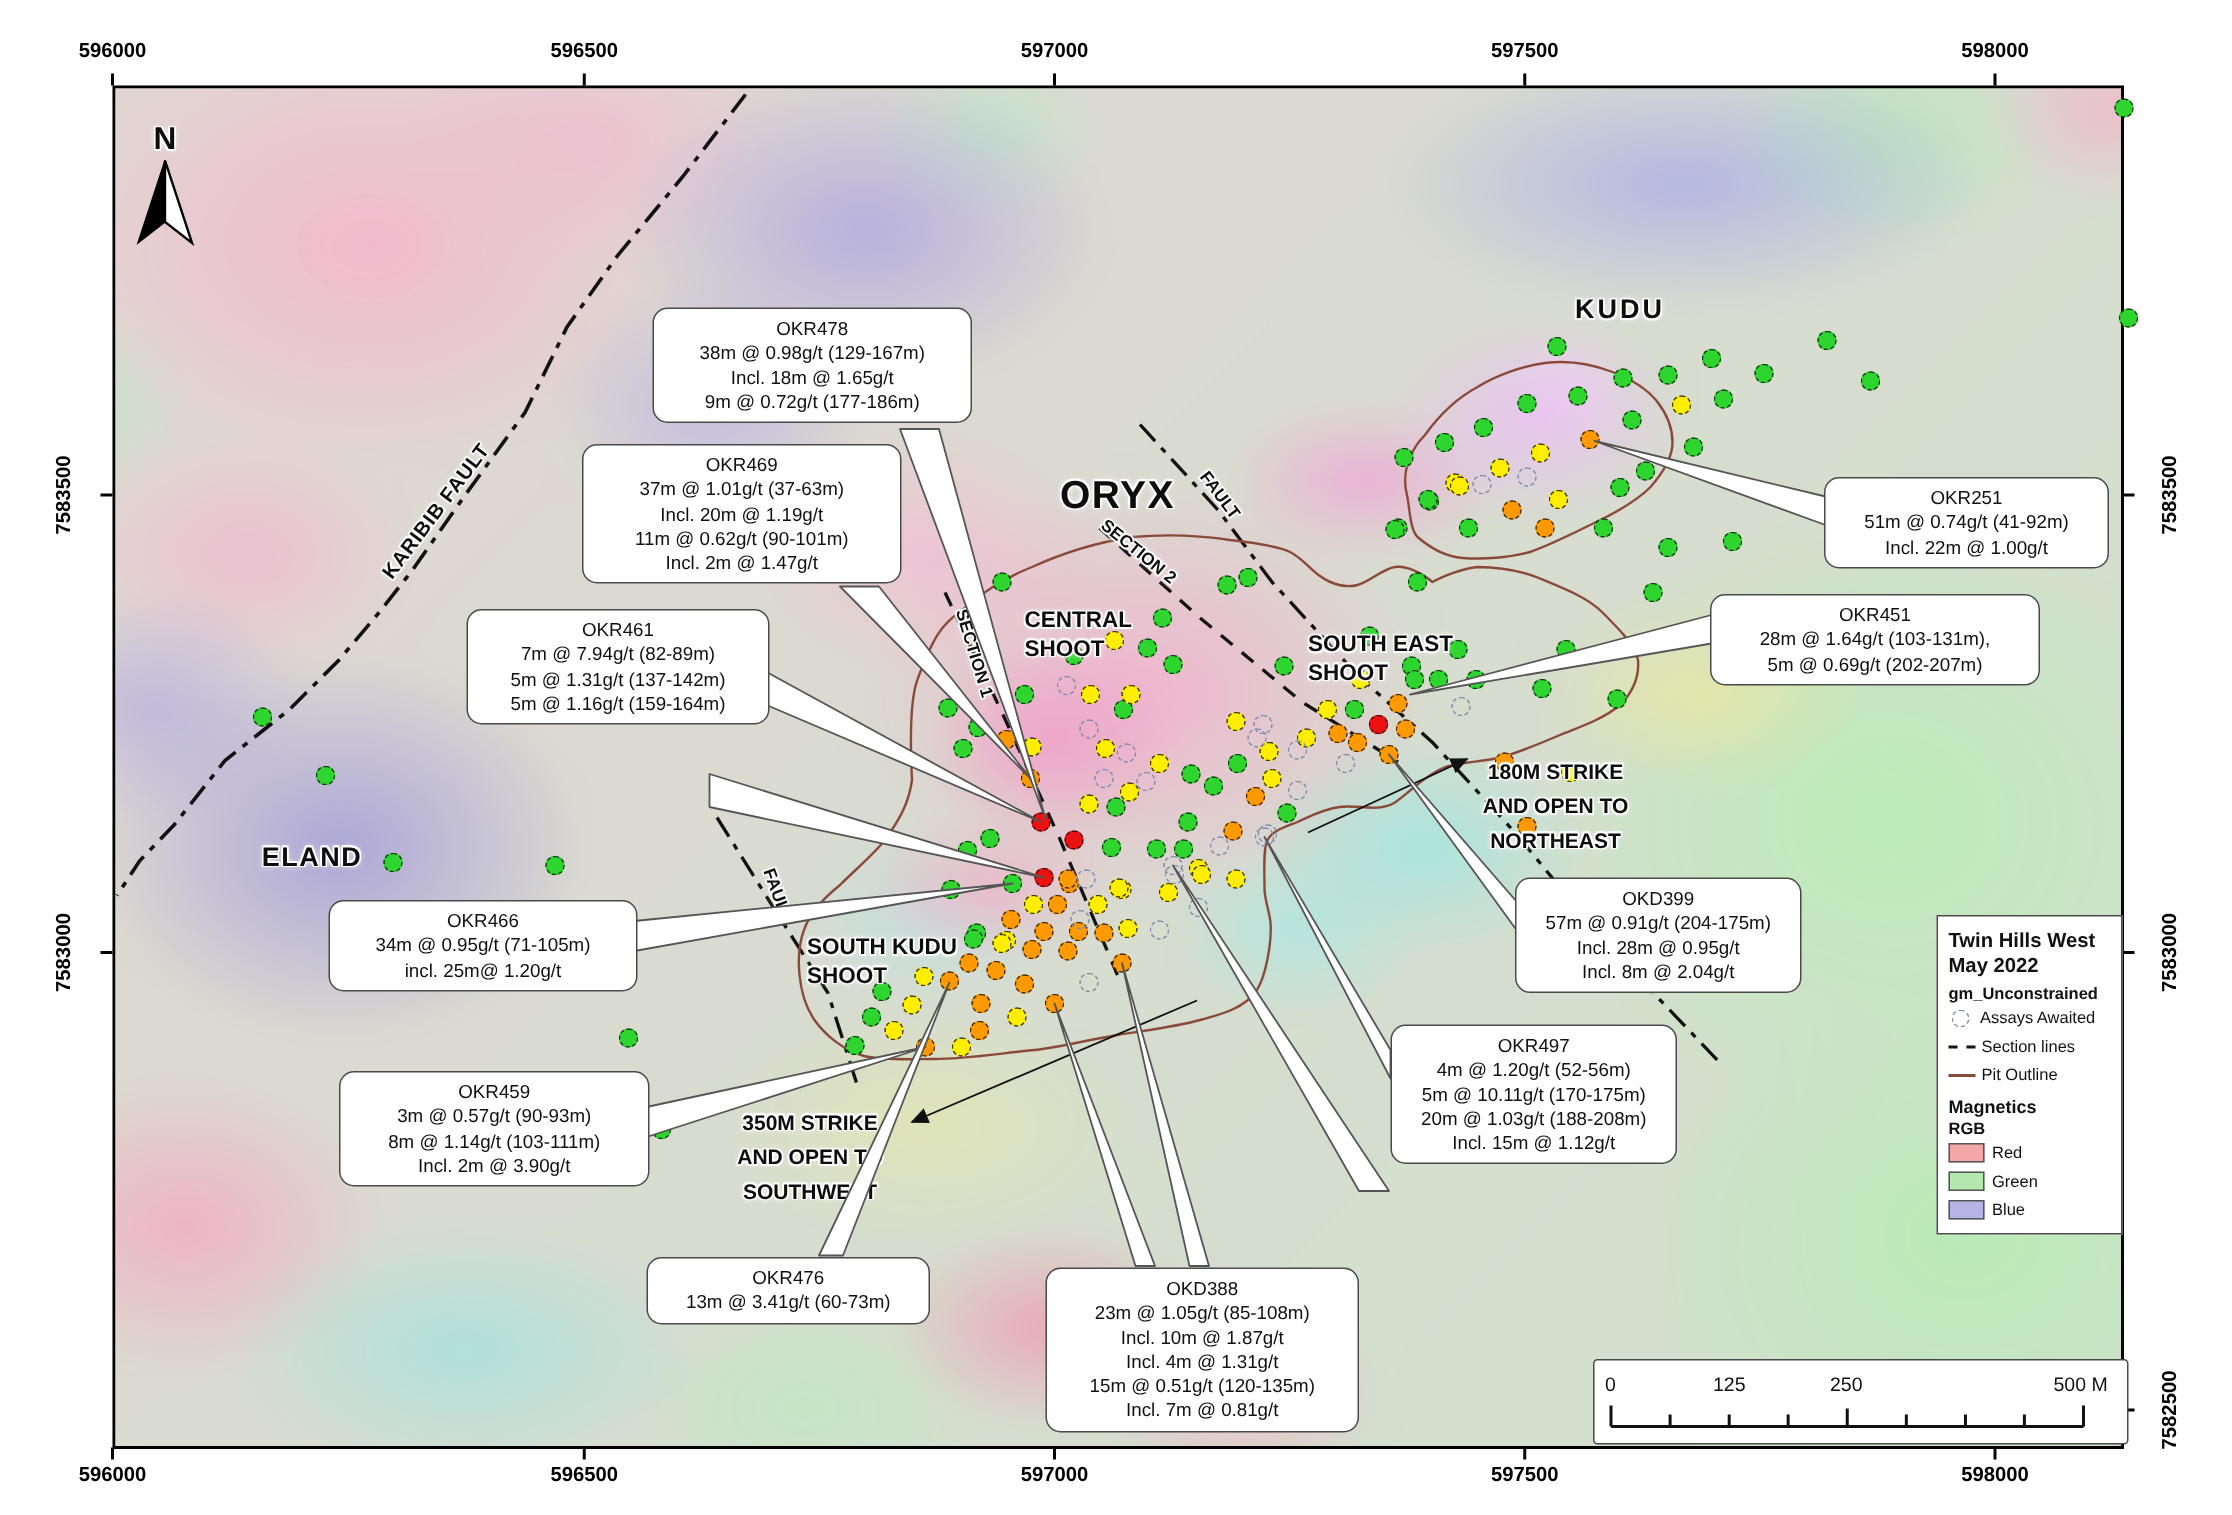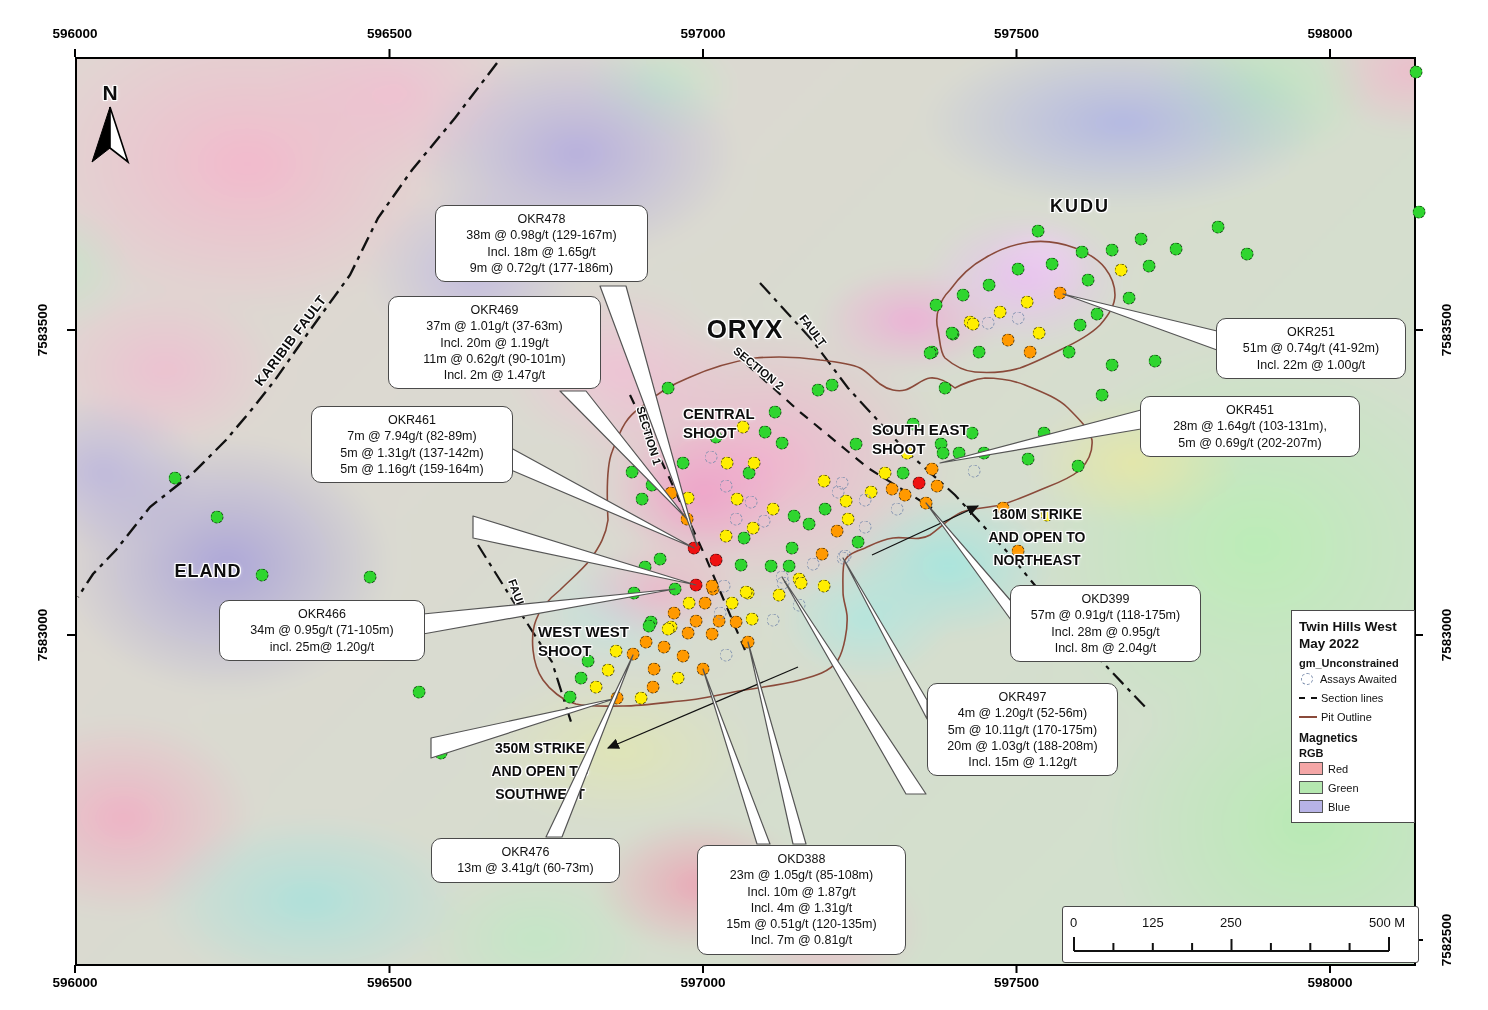--- a/index.html
+++ b/index.html
@@ -318,21 +318,21 @@
   <div class="lbl halo ctr" id="lbl-eland" style="left:208px;top:572px;font-size:18px;letter-spacing:1px;">ELAND</div>
   <div class="lbl halo" style="left:683px;top:404px;font-size:15px;line-height:19px;">
       <div>CENTRAL</div>
       <div>SHOOT</div>
     </div>
   <div class="lbl halo" style="left:872px;top:420px;font-size:15px;line-height:19px;">
       <div>SOUTH EAST</div>
       <div>SHOOT</div>
     </div>
   <div class="lbl halo" style="left:538px;top:622px;font-size:15px;line-height:19px;">
-      <div>WEST WEST</div>
+      <div>SOUTH KUDU</div>
       <div>SHOOT</div>
     </div>
   <div class="lbl halo ctr" style="left:291px;top:341px;font-size:13.5px;letter-spacing:.5px;transform:translate(-50%,-50%) rotate(-53deg);">KARIBIB FAULT</div>
   <div class="lbl halo ctr" style="left:812px;top:331px;font-size:11.5px;transform:translate(-50%,-50%) rotate(53deg);">FAULT</div>
   <div class="lbl halo ctr" style="left:517px;top:597px;font-size:11.5px;transform:translate(-50%,-50%) rotate(70deg);">FAULT</div>
   <div class="lbl halo ctr" style="left:648px;top:436px;font-size:11.5px;transform:translate(-50%,-50%) rotate(73deg);">SECTION 1</div>
   <div class="lbl halo ctr" style="left:758px;top:369px;font-size:11.5px;transform:translate(-50%,-50%) rotate(39deg);">SECTION 2</div>
   <div class="note halo" style="left:962px;top:456px;width:150px;margin-top:47px;">
       <div>180M STRIKE</div>
       <div>AND OPEN TO</div>
@@ -382,20 +382,26 @@
         <div>OKR461</div>
         <div>7m @ 7.94g/t (82-89m)</div>
         <div>5m @ 1.31g/t (137-142m)</div>
         <div>5m @ 1.16g/t (159-164m)</div>
       </div>
       <div class="callout" style="left: 219px; top: 600px; width: 206px;">
         <div>OKR466</div>
         <div>34m @ 0.95g/t (71-105m)</div>
         <div>incl. 25m@ 1.20g/t</div>
       </div>
+      <div class="callout" style="left: 226px; top: 714px; width: 207px;">
+        <div>OKR459</div>
+        <div>3m @ 0.57g/t (90-93m)</div>
+        <div>8m @ 1.14g/t (103-111m)</div>
+        <div>Incl. 2m @ 3.90g/t</div>
+      </div>
       <div class="callout" style="left: 431px; top: 838px; width: 189px;">
         <div>OKR476</div>
         <div>13m @ 3.41g/t (60-73m)</div>
       </div>
       <div class="callout" style="left: 697px; top: 845px; width: 209px;">
         <div>OKD388</div>
         <div>23m @ 1.05g/t (85-108m)</div>
         <div>Incl. 10m @ 1.87g/t</div>
         <div>Incl. 4m @ 1.31g/t</div>
         <div>15m @ 0.51g/t (120-135m)</div>
@@ -403,21 +409,21 @@
       </div>
       <div class="callout" style="left: 927px; top: 683px; width: 191px;">
         <div>OKR497</div>
         <div>4m @ 1.20g/t (52-56m)</div>
         <div>5m @ 10.11g/t (170-175m)</div>
         <div>20m @ 1.03g/t (188-208m)</div>
         <div>Incl. 15m @ 1.12g/t</div>
       </div>
       <div class="callout" style="left: 1010px; top: 585px; width: 191px;">
         <div>OKD399</div>
-        <div>57m @ 0.91g/t (118-175m)</div>
+        <div>57m @ 0.91g/t (204-175m)</div>
         <div>Incl. 28m @ 0.95g/t</div>
         <div>Incl. 8m @ 2.04g/t</div>
       </div>
       <div class="callout" style="left: 1140px; top: 396px; width: 220px;">
         <div>OKR451</div>
         <div>28m @ 1.64g/t (103-131m),</div>
         <div>5m @ 0.69g/t (202-207m)</div>
       </div>
       <div class="callout" style="left: 1216px; top: 318px; width: 190px;">
         <div>OKR251</div>

